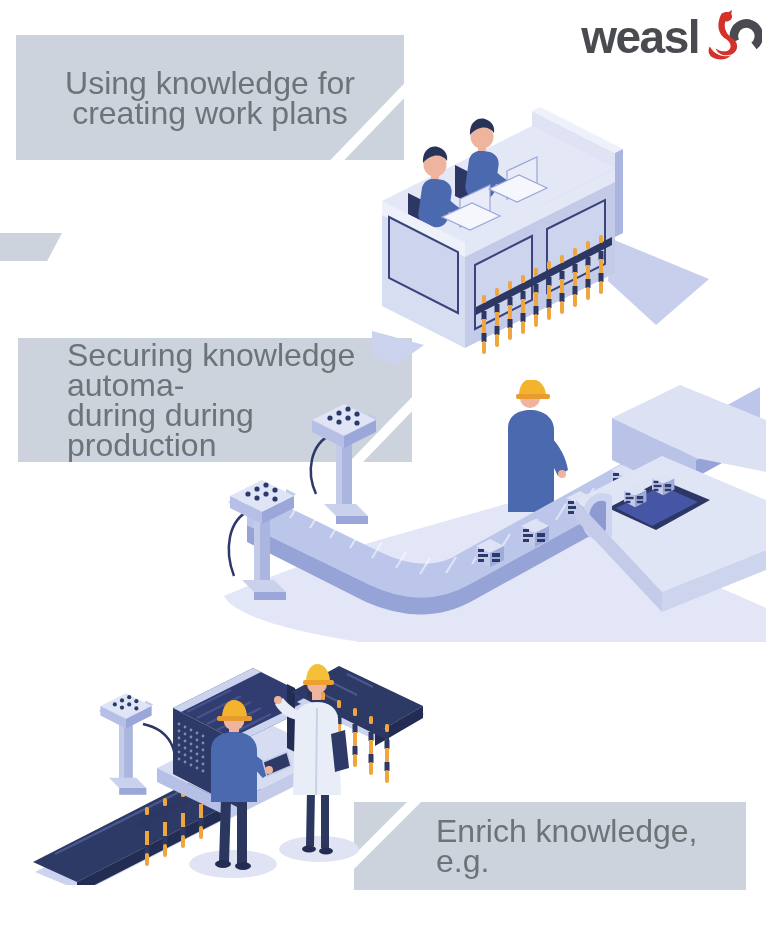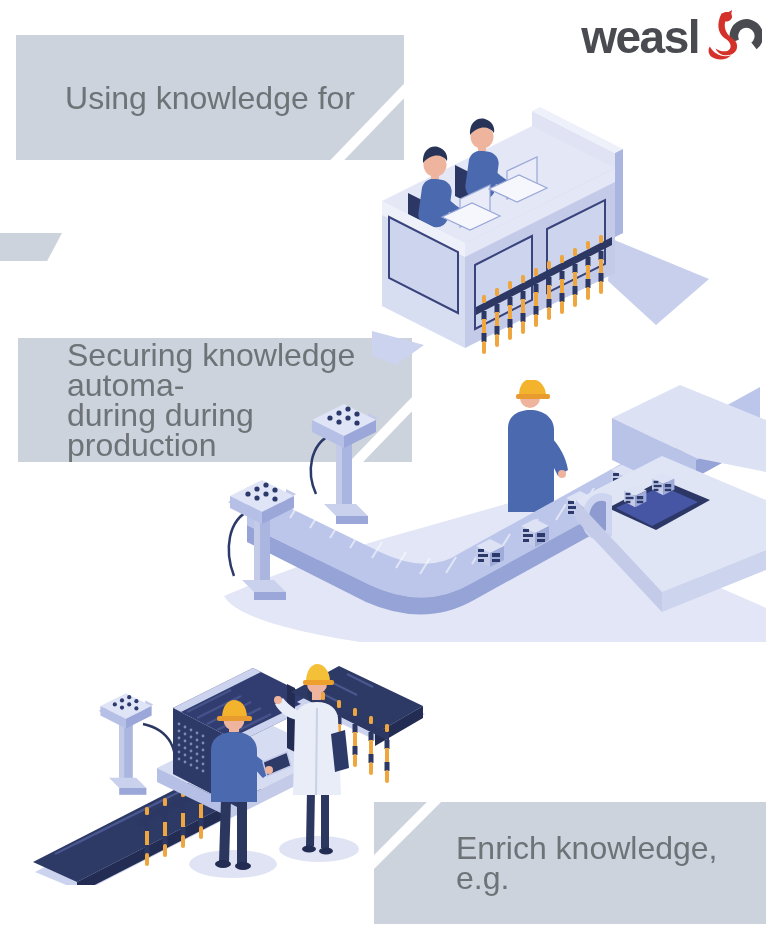--- a/index.html
+++ b/index.html
@@ -14,21 +14,21 @@
           overflow:hidden;font-family:"Liberation Sans",sans-serif;}
   .caption{position:absolute;background:var(--caption-box-bg);color:var(--caption-text);
            font-size:32px;line-height:30px;display:flex;flex-direction:column;
            justify-content:center;overflow:hidden;z-index:1;box-sizing:border-box;}
   .caption .line{display:block;}
   .stripe{position:absolute;background:#ffffff;width:160px;height:10px;}
   #box1{left:16px;top:35px;width:388px;height:125px;align-items:center;text-align:center;}
   #box1 .stripe{left:280px;top:80px;transform:rotate(-46deg);}
   #box2{left:18px;top:338px;width:394px;height:124px;align-items:flex-start;padding-left:49px;}
   #box2 .stripe{left:290px;top:86px;transform:rotate(-46deg);}
-  #box3{left:374px;top:802px;width:392px;height:122px;align-items:flex-start;padding-left:82px;}
+  #box3{left:354px;top:802px;width:392px;height:88px;align-items:flex-start;padding-left:82px;}
   #box3 .stripe{left:-50px;top:25px;transform:rotate(-45deg);}
   .decor-left{position:absolute;left:0;top:233px;width:62px;height:28px;z-index:0;
               background:var(--caption-box-bg);
               clip-path:polygon(0 0,100% 0,76% 100%,0 100%);}
   .logo{position:absolute;top:10px;right:4px;display:flex;align-items:flex-end;z-index:3;margin-left:23px;}
   .logo-text{font-size:46px;font-weight:bold;color:var(--logo-gray);letter-spacing:-1.5px;line-height:1;}
   .logo-mark{width:62px;height:50px;margin-left:1px;}
   .illus{position:absolute;z-index:2;}
   #illus1{left:372px;top:95px;width:340px;height:270px;}
   #illus2{left:210px;top:380px;width:556px;height:268px;}
@@ -49,20 +49,21 @@
       </g>
       <path d="M22,4 C28,0 34,3 33,8 C32,11 29,12 26,12 C24,20 28,26 34,30 C40,34 40,43 33,46
                C26,49 18,46 16,40 C22,44 29,44 31,40 C33,36 30,32 25,29 C18,24 17,14 22,4 Z" fill="#d5312b"></path>
       <path d="M10,38 C14,46 24,50 32,47 C28,52 18,53 12,49 C8,46 8,41 10,38 Z" fill="#d5312b"></path>
       <path d="M28,3 L33,0 L32,6 Z" fill="#d5312b"></path>
     </svg>
   </div>
 
   <section class="caption" id="box1">
     <span class="line">Using knowledge for</span>
+    <span class="line">creating work plans</span>
     <span class="stripe"></span>
   </section>
 
   <section class="caption" id="box2">
     <span class="line">Securing knowledge automa-</span>
     <span class="line">during during production</span>
     <span class="stripe"></span>
   </section>
 
   <section class="caption" id="box3">

